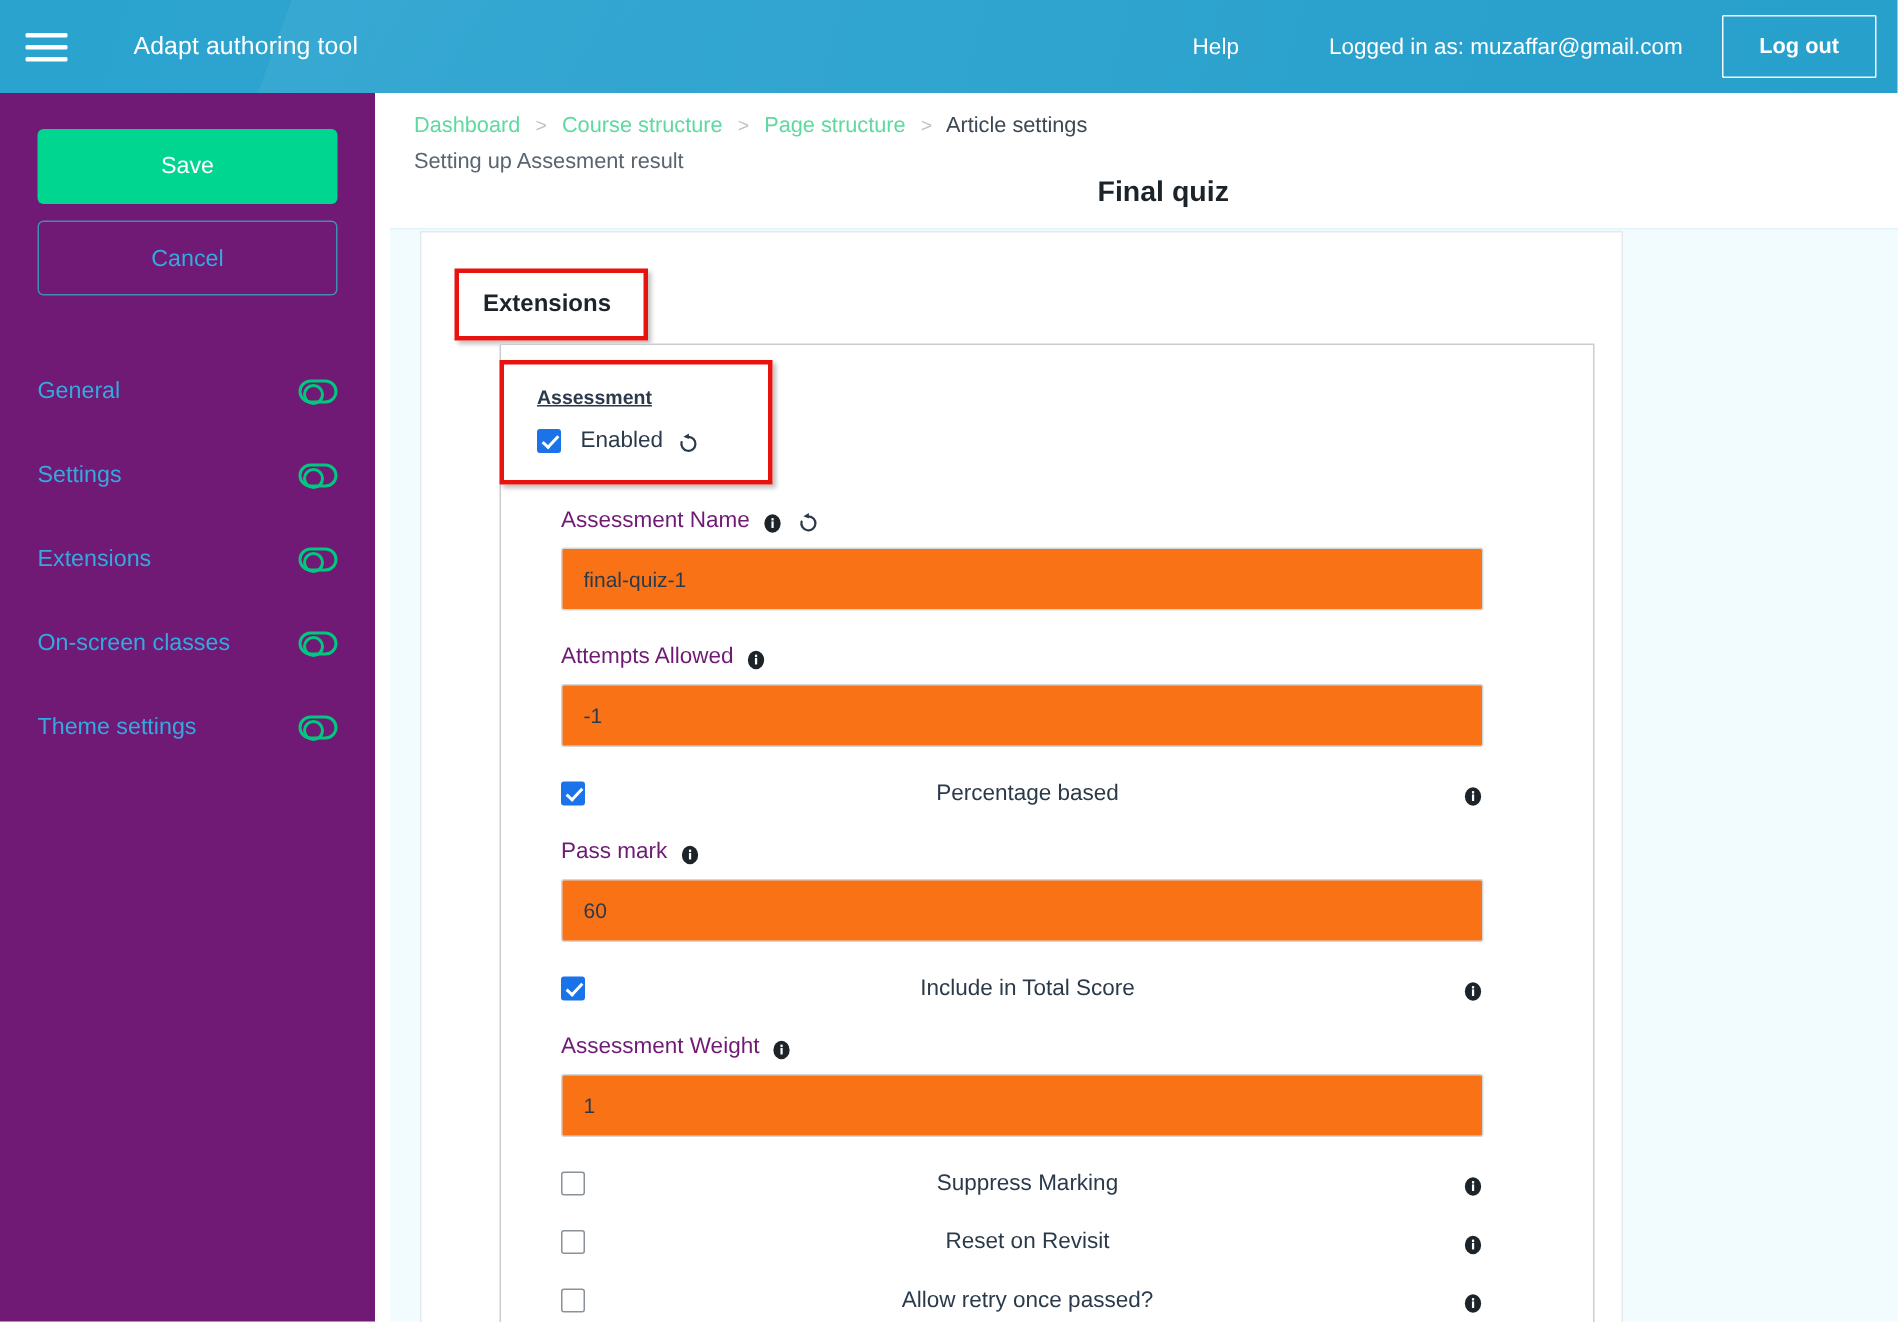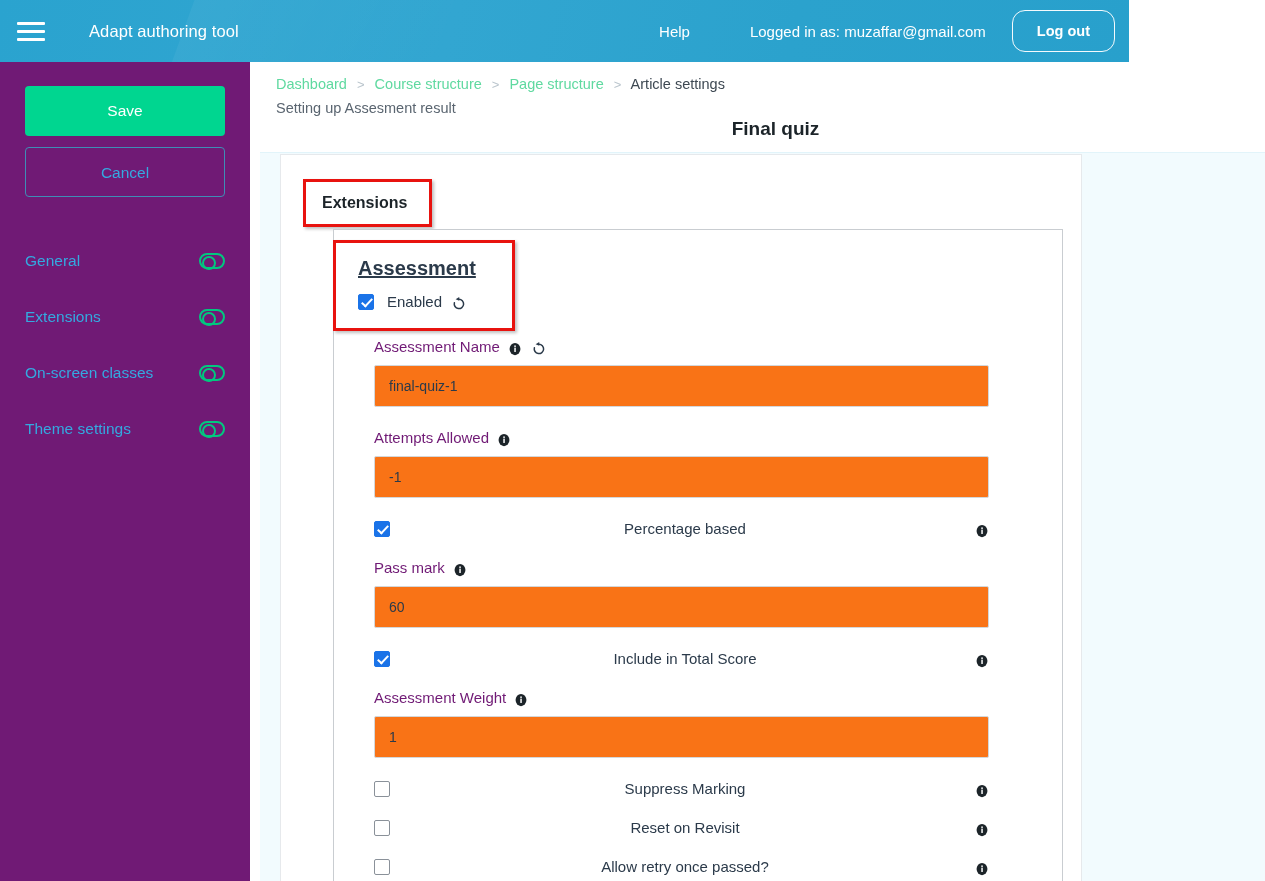--- a/index.html
+++ b/index.html
@@ -5,21 +5,21 @@
   * { box-sizing: border-box; margin: 0; padding: 0; }
   html, body {
     width: 1265px; height: 881px;
     font-family: "Liberation Sans", sans-serif;
     overflow: hidden;
     background: #ffffff;
   }
 
   
   .topbar {
-    position: absolute; left: 0; top: 0; width: 1129px; height: 62px;
+    position: absolute; left: 0; top: 0; width: 1265px; height: 62px;
     background: linear-gradient(105deg, #2aa3cf 0%, #32a6d1 40%, #2ba2cd 70%, #28a0cc 100%);
     display: flex; align-items: center;
     overflow: hidden;
   }
   .topbar::after{
     content:""; position:absolute; top:-40px; left:180px; width:260px; height:160px;
     background: linear-gradient(100deg, rgba(255,255,255,.05), rgba(255,255,255,0));
     transform: skewX(-20deg);
   }
   .hamburger {
@@ -30,21 +30,21 @@
   .hamburger span { display:block; width:28px; height:3px; background:#fff; border-radius:1px; }
   .brand {
     color:#fff; font-size:16.5px; margin-left:27px; letter-spacing:.1px;
     position: relative; z-index:2;
   }
   .top-right { margin-left:auto; display:flex; align-items:center; position:relative; z-index:2; }
   .help-link { color:#fff; font-size:15px; text-decoration:none; margin-right:60px; }
   .logged-in { color:#fff; font-size:15px; margin-right:26px; }
   .logout-btn {
     color:#fff; font-size:14.5px; font-weight:bold; background:transparent;
-    border:1px solid rgba(255,255,255,.95); border-radius:13px;
+    border:1px solid rgba(255,255,255,.95); border-radius:1px;
     padding:12px 24px; margin-right:14px; cursor:pointer;
     font-family:"Liberation Sans", sans-serif;
   }
 
   
   .sidebar {
     position:absolute; left:0; top:62px; width:250px; height:819px;
     background:#701a75;
   }
   .btn-save, .btn-cancel {
@@ -100,21 +100,21 @@
     position:absolute; left:52px; top:74px; width:730px; min-height:700px;
     background:#ffffff; border:1px solid #c9cdd1;
   }
   .assess-box {
     position:absolute; left:-1px; top:10px;
     background:#fff; padding:14px 20px 18px 22px;
     border:3px solid #e8130f; box-shadow:2px 2px 3px rgba(0,0,0,.25);
     width:182px;
   }
   .assess-title {
-    font-size:20px; font-weight:bold; color:#2b3a4a;
+    font-size:13px; font-weight:bold; color:#2b3a4a;
     text-decoration:underline; margin-bottom:13px;
   }
   .inline-row { display:flex; align-items:center; }
 
   .cb {
     width:16px; height:16px; flex:none; border-radius:2px; cursor:pointer;
     position:relative; margin-right:13px;
   }
   .cb.on { background:#1a73e8; border:1px solid #1a73e8; }
   .cb.on::after{
@@ -161,20 +161,24 @@
   </div>
 </div>
 
 <div class="sidebar">
   <div class="btn-save">Save</div>
   <div class="btn-cancel">Cancel</div>
 
   <div class="nav">
     <div class="nav-item">
       <span class="nav-label">General</span>
+      <span class="toggle"></span>
+    </div>
+    <div class="nav-item">
+      <span class="nav-label">Settings</span>
       <span class="toggle"></span>
     </div>
     <div class="nav-item">
       <span class="nav-label">Extensions</span>
       <span class="toggle"></span>
     </div>
     <div class="nav-item">
       <span class="nav-label">On-screen classes</span>
       <span class="toggle"></span>
     </div>

